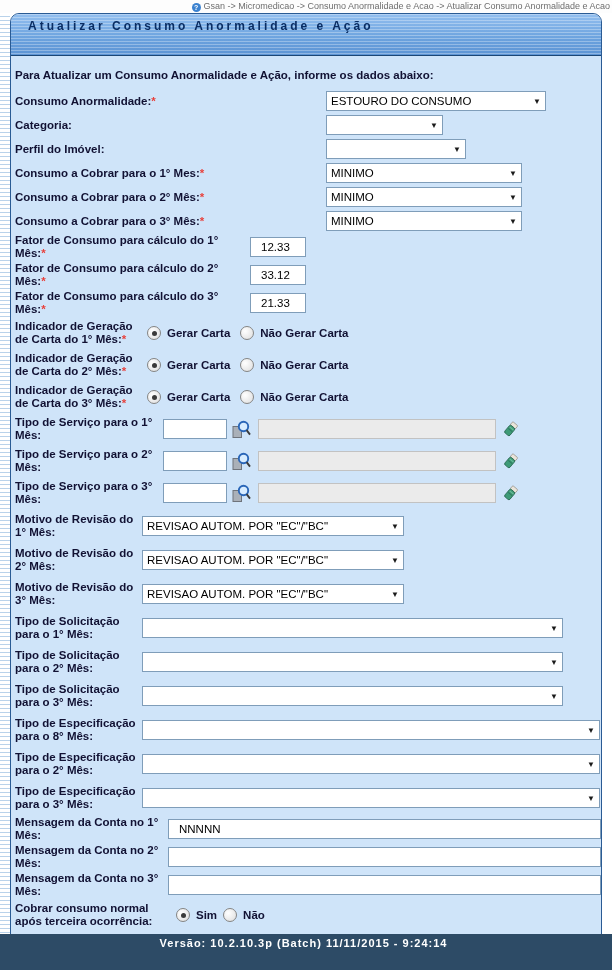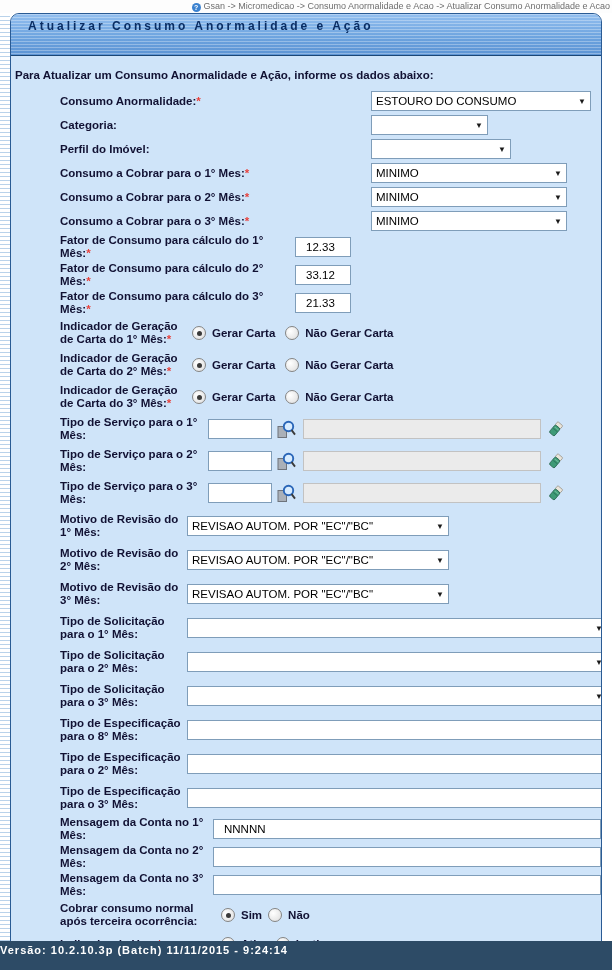--- a/index.html
+++ b/index.html
@@ -17,42 +17,42 @@
   
   .box{position:absolute;left:10px;top:13px;width:592px;height:929px;background:#cfe4f9;
        border:1px solid #2a5b94;box-sizing:border-box;overflow:hidden;border-radius:9px 9px 0 0;}
   .titlebar{height:42px;border-bottom:1px solid #1c4776;border-radius:8px 8px 0 0;
      background:
        repeating-linear-gradient(to bottom, rgba(255,255,255,0.30) 0 1px, rgba(255,255,255,0) 1px 3px),
        linear-gradient(to bottom,#93bfef 0%,#6ba2de 60%,#5d94d4 100%);
      color:#0a2d63;font-weight:bold;font-size:12px;letter-spacing:3px;line-height:25px;
      padding-left:17px;box-sizing:border-box;}
   .intro{margin:13px 8px 9px 4px;font-weight:bold;font-size:11.5px;color:#111133;}
-  .row{display:flex;align-items:center;padding:0 0 0 4px;margin-bottom:2px;margin-left:45px;}
+  .row{display:flex;align-items:center;padding:0 0 0 4px;margin-bottom:2px;}
   .lbl{font-weight:bold;font-size:11.5px;line-height:13px;color:#111133;flex-shrink:0;}
   .w311{width:311px}.w263{width:235px}.w132{width:132px}.w148{width:148px}
   .w127{width:127px}.w153{width:153px}.w161{width:161px}
   .h22{min-height:22px}.h24{min-height:24px}.h30{min-height:30px}.h32{min-height:32px}
   .req{color:#e8413c;font-weight:bold;}
   .sel{height:20px;background:#fff;border:1px solid #7f9db9;display:flex;align-items:center;
        justify-content:space-between;padding:0 4px;font-size:11.5px;color:#000;box-sizing:border-box;flex-shrink:0;}
   .arrow{font-size:8px;color:#1a1a1a;margin-left:4px;}
   .inp{height:20px;border:1px solid #7f9db9;font-family:"Liberation Sans",sans-serif;font-size:11.5px;
        padding:0 10px;box-sizing:border-box;background:#fff;color:#000;}
   .ro{background:#ebebeb;border:1px solid #c2c2c2;}
   .radio{display:inline-block;width:12px;height:12px;border-radius:50%;border:1px solid #848484;
          background:radial-gradient(circle at 35% 35%, #ffffff, #dcdcdc);position:relative;
          vertical-align:middle;flex-shrink:0;}
   .radio.checked::after{content:"";position:absolute;left:3.5px;top:3.5px;width:5px;height:5px;
          border-radius:50%;background:#3a3a3a;}
   .rlbl{font-weight:bold;font-size:11.5px;color:#111133;margin:0 10px 0 6px;}
   .ic{flex-shrink:0;display:inline-flex;}
   .note{margin:3px 0 3px 158px;font-weight:bold;font-size:11.5px;color:#111133;}
-  .footer{position:absolute;left:0;bottom:0;width:612px;height:29px;background:#2d4b66;color:#ffffff;
-          font-weight:bold;font-size:11px;letter-spacing:1px;text-align:left;line-height:19px;
+  .footer{position:absolute;left:0;bottom:0;width:612px;height:36px;background:#2d4b66;color:#ffffff;
+          font-weight:bold;font-size:11px;letter-spacing:1px;text-align:center;line-height:19px;
           padding-right:5px;box-sizing:border-box;}
 </style>
 </head>
 <body>
 
 <div class="crumbbar">
   <span class="crumb"><span class="help-ic">?</span><span>Gsan -&gt; Micromedicao -&gt; Consumo Anormalidade e Acao -&gt; Atualizar Consumo Anormalidade e Acao</span></span>
 </div>
 <div class="ruled"></div>
 

